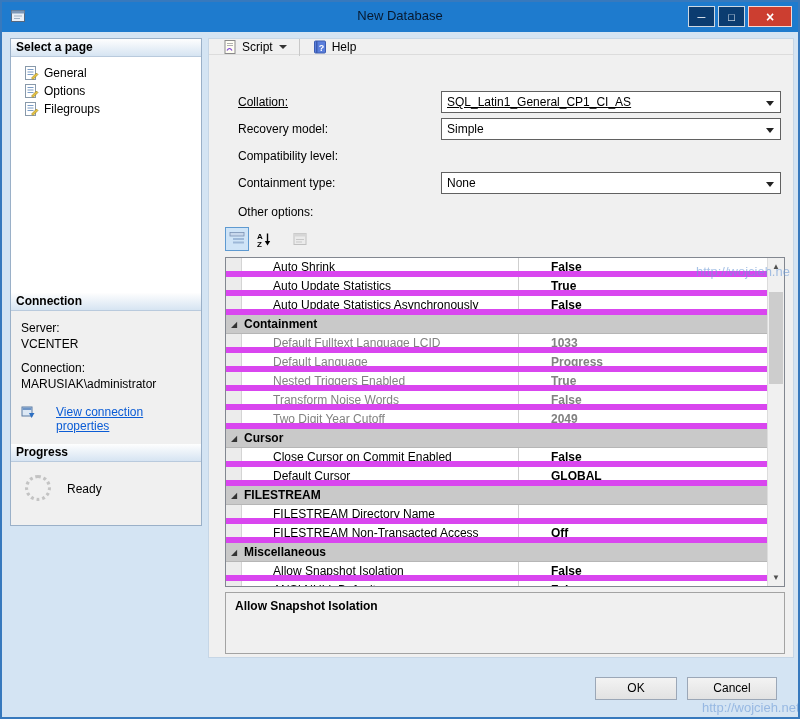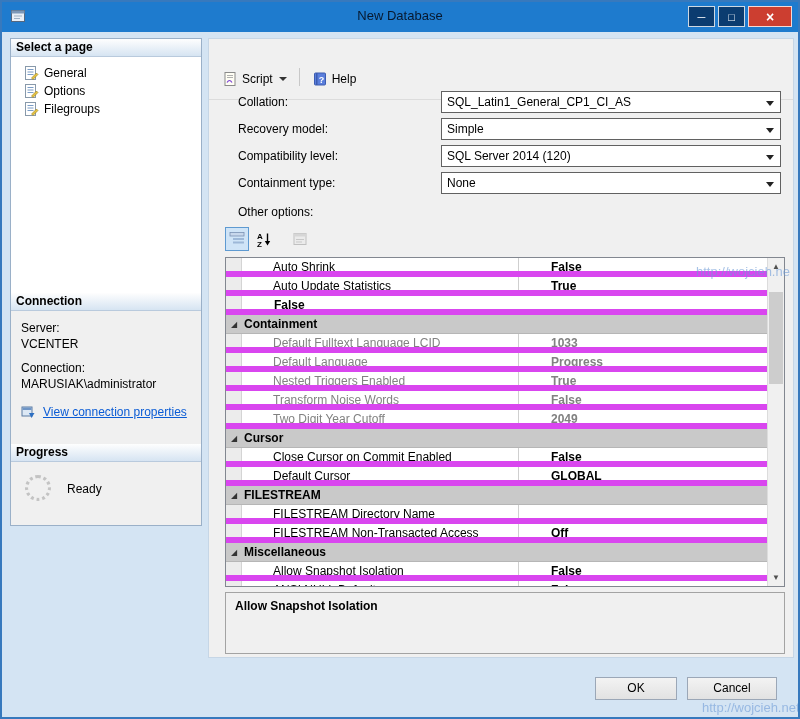--- a/index.html
+++ b/index.html
@@ -21,42 +21,42 @@
   
   .sidebar { position:absolute; left:8px; top:36px; width:192px; height:488px; background:#f0f0f0;
              border:1px solid #9ab0c8; display:flex; flex-direction:column; }
   .section-header { flex:none; height:18px; line-height:17px; font-weight:bold; padding-left:5px;
                     background:linear-gradient(#fefefe,#d6e4f2); border-bottom:1px solid #b9cadd; }
   .pages { flex:1; background:#fff; padding:7px 4px; }
   .page-item { display:flex; align-items:center; gap:5px; height:18px; padding-left:8px; }
   .conn-box { flex:none; height:133px; padding:8px 10px; }
   .conn-line { margin-top:2px; }
   .conn-val { margin-top:2px; }
-  .conn-link-row { margin-top:14px; display:flex; align-items:flex-start; gap:8px; }
+  .conn-link-row { margin-top:14px; display:flex; align-items:flex-start; gap:21px; }
   .link { color:#0b5cd5; text-decoration:underline; cursor:pointer; }
   .progress-box { flex:none; height:63px; position:relative; }
   .spinner { position:absolute; left:14px; top:13px; width:26px; height:26px;
              border:3px dotted #c3c3c3; border-radius:50%; }
   .ready-text { position:absolute; left:56px; top:20px; }
   
   .main { position:absolute; left:206px; top:36px; width:586px; height:620px; background:#f0f0f0;
           border:1px solid #c6d6e6; overflow:hidden; }
-  .toolbar { position:absolute; left:0; top:0; right:0; height:32px; border-bottom:1px solid #dcdcdc;
-             display:flex; align-items:flex-start; padding-left:8px;margin-top:29px; }
+  .toolbar { position:absolute; left:0; top:0; right:0; height:16px; border-bottom:1px solid #dcdcdc;
+             display:flex; align-items:center; padding-left:8px; }
   .tb-btn { display:flex; align-items:center; gap:4px; padding:3px 5px; cursor:default; }
   .dd-arrow { width:0; height:0; border-left:4px solid transparent; border-right:4px solid transparent;
               border-top:4px solid #333; margin-left:2px; }
   .tb-sep { width:1px; height:18px; background:#c8c8c8; margin:0 7px; }
   
   .frow-label { position:absolute; left:29px; width:195px; height:22px; line-height:22px; }
   .combo { position:absolute; left:232px; width:340px; height:22px; background:#fff;
            border:1px solid #616161; display:flex; align-items:center; padding-left:5px; cursor:default; }
   .combo .arrow { position:absolute; right:6px; top:9px; width:0; height:0;
                   border-left:4px solid transparent; border-right:4px solid transparent; border-top:5px solid #222; }
-  .r0 { top:52px; } .r1 { top:79px; } .r2 { top:106px; } .r3 { top:133px; }
+  .r0 { top:52px;text-decoration:underline; } .r1 { top:79px; } .r2 { top:106px; } .r3 { top:133px; }
   .other-label { position:absolute; left:29px; top:166px; }
   
   .mini { position:absolute; left:16px; top:188px; display:flex; gap:3px; align-items:center; }
   .mini-btn { width:24px; height:24px; display:flex; align-items:center; justify-content:center;
               border:1px solid transparent; cursor:default; }
   .mini-btn.selected { background:#cfe4f7; border-color:#5e9ad1; }
   .mini-btn.disabled { opacity:.45; }
   .mini-gap { width:6px; }
   
   .grid { position:absolute; left:16px; top:218px; width:560px; height:330px; background:#fff;
@@ -215,24 +215,20 @@
         <span class="arrow"></span>
     </div>
 
     <div class="frow-label r1">Recovery model:</div>
     <div class="combo r1">
       <span>Simple</span>
         <span class="arrow"></span>
     </div>
 
     <div class="frow-label r2">Compatibility level:</div>
-    <div class="combo r2">
-      <span>SQL Server 2014 (120)</span>
-        <span class="arrow"></span>
-    </div>
 
     <div class="frow-label r3">Containment type:</div>
     <div class="combo r3">
       <span>None</span>
         <span class="arrow"></span>
     </div>
 
     <div class="other-label">Other options:</div>
 
     <div class="mini">
@@ -269,20 +265,21 @@
             <div class="pname">Auto Shrink</div>
             <div class="pval">False</div>
           </div>
           <div class="grid-row prop">
             <div class="gutter"></div>
             <div class="pname">Auto Update Statistics</div>
             <div class="pval">True</div>
           </div>
           <div class="grid-row prop">
             <div class="gutter"></div>
+            <div class="pname">Auto Update Statistics Asynchronously</div>
             <div class="pval">False</div>
           </div>
           <div class="grid-row category">
             <span class="cat-tri">◢</span>
             <span class="cat-label">Containment</span>
           </div>
           <div class="grid-row prop disabled">
             <div class="gutter"></div>
             <div class="pname">Default Fulltext Language LCID</div>
             <div class="pval">1033</div>

